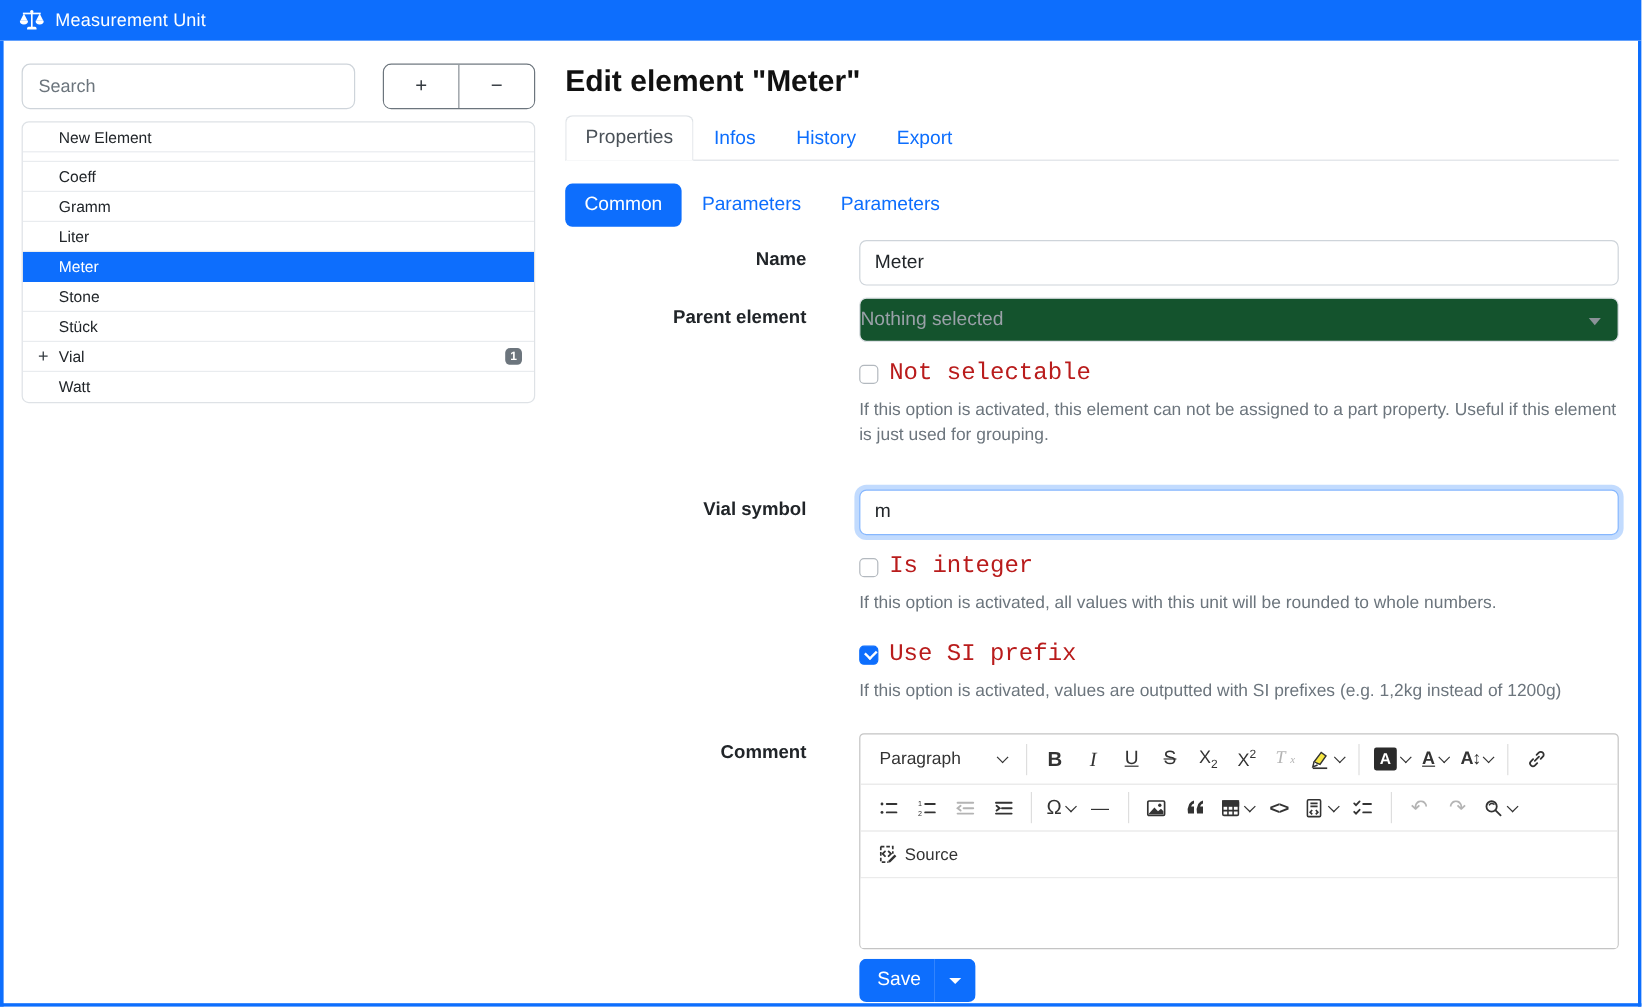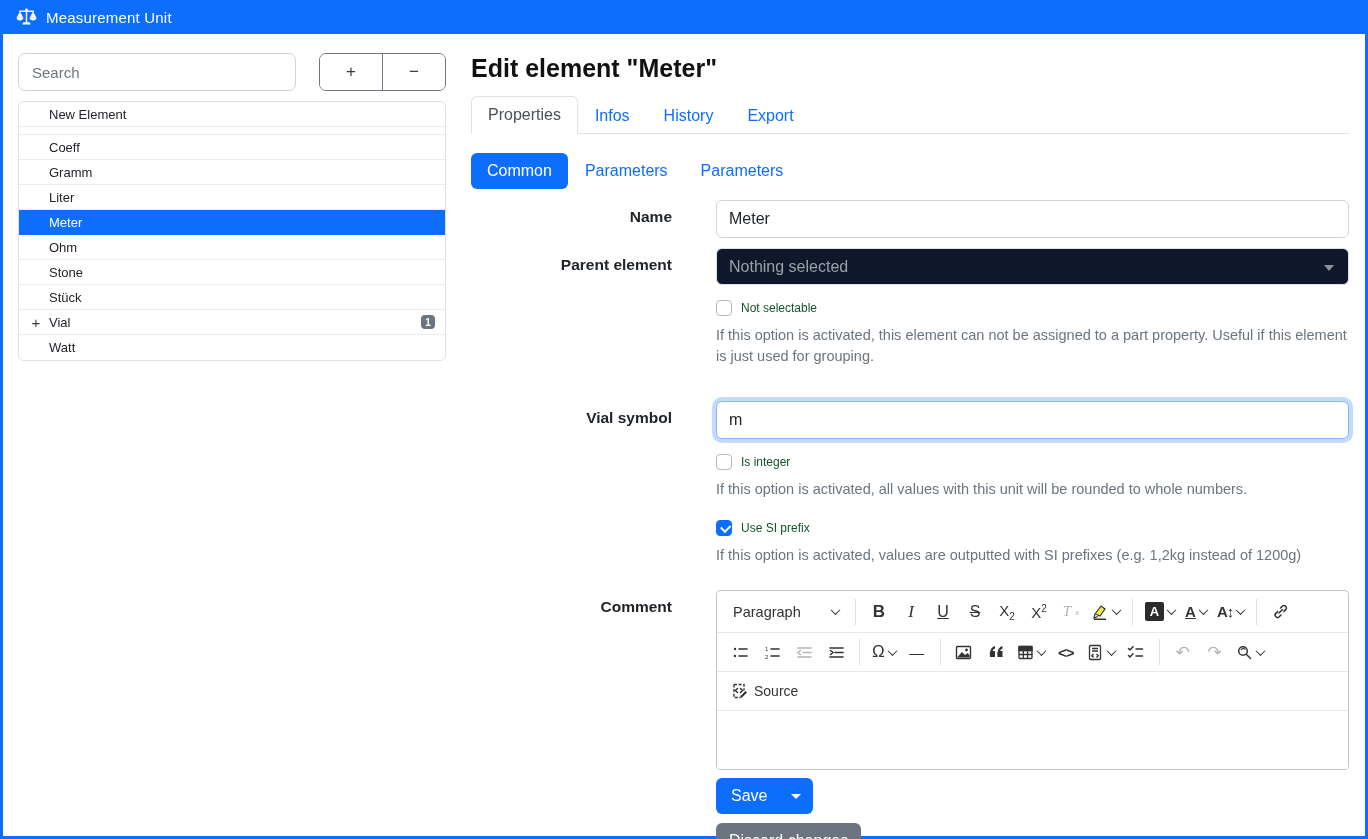--- a/index.html
+++ b/index.html
@@ -45,28 +45,28 @@
 
   
   .form { margin-top:11px; }
   .form-row { display:grid; grid-template-columns:201px 1fr; column-gap:24px;gap:44px; }
   .form-label { text-align:right; font-weight:700; font-size:15.5px; color:#212529; padding-top:8px; }
   .ctl { min-width:0; }
 
   .text-input { width:100%; height:38px; border:1px solid #ced4da; border-radius:6px; padding:0 12px; font-size:16px; color:#212529; outline:none; background:#fff; }
   .text-input.focused { border-color:#86b7fe; box-shadow:0 0 0 4px rgba(13,110,253,.25); }
 
-  .select { width:100%; height:37px; background:#0f172a; border:1px solid #dee2e6; border-radius:6px; display:flex; align-items:center; padding:0 12px; font-size:16px; color:#9aa1a8; position:relative; cursor:default; }
+  .select { width:100%; height:37px; background:#14532d; border:1px solid #dee2e6; border-radius:6px; display:flex; align-items:center; padding:0 0; font-size:16px; color:#9aa1a8; position:relative; cursor:default; }
   .select .caret { position:absolute; right:14px; top:50%; margin-top:-2px; width:0; height:0; border-left:5px solid transparent; border-right:5px solid transparent; border-top:6px solid #8b9298; }
 
   .check-row { display:flex; align-items:center; gap:9px; margin-top:15px; }
   .cb { width:16px; height:16px; border:1px solid #b3b9bf; border-radius:4px; background:#fff; position:relative; cursor:pointer; flex-shrink:0; }
   .cb.checked { background:#0d6efd; border-color:#0d6efd; }
   .cb.checked::after { content:""; position:absolute; left:3.5px; top:2.5px; width:7px; height:4.5px; border-left:2px solid #fff; border-bottom:2px solid #fff; transform:rotate(-45deg); }
-  .check-label { font-size:12px; color:#14532d; cursor:pointer; }
+  .check-label { font-size:20px; color:#b91c1c; cursor:pointer;font-family:Liberation Mono, monospace; }
   .help-text { font-size:14.5px; color:#6c757d; margin-top:9px; line-height:1.45; max-width:660px; }
 
   .mb-name { margin-bottom:9px; }
   .mb-parent { margin-bottom:0; }
   .mb-help-a { margin-bottom:17px; }
   .mb-unit { margin-top:17px; }
   .mb-help-b { margin-bottom:20px; }
   .mb-help-c { margin-bottom:24px; }
 
   
@@ -143,23 +143,20 @@
       <div class="tree-row">
           <span>Gramm</span>
         </div>
       <div class="tree-row">
           <span>Liter</span>
         </div>
       <div class="tree-row selected">
           <span>Meter</span>
         </div>
       <div class="tree-row">
-          <span>Ohm</span>
-        </div>
-      <div class="tree-row">
           <span>Stone</span>
         </div>
       <div class="tree-row">
           <span>Stück</span>
         </div>
       <div class="tree-row">
         <span class="expander">+</span>
         <span>Vial</span>
         <span class="badge">1</span>
       </div>

